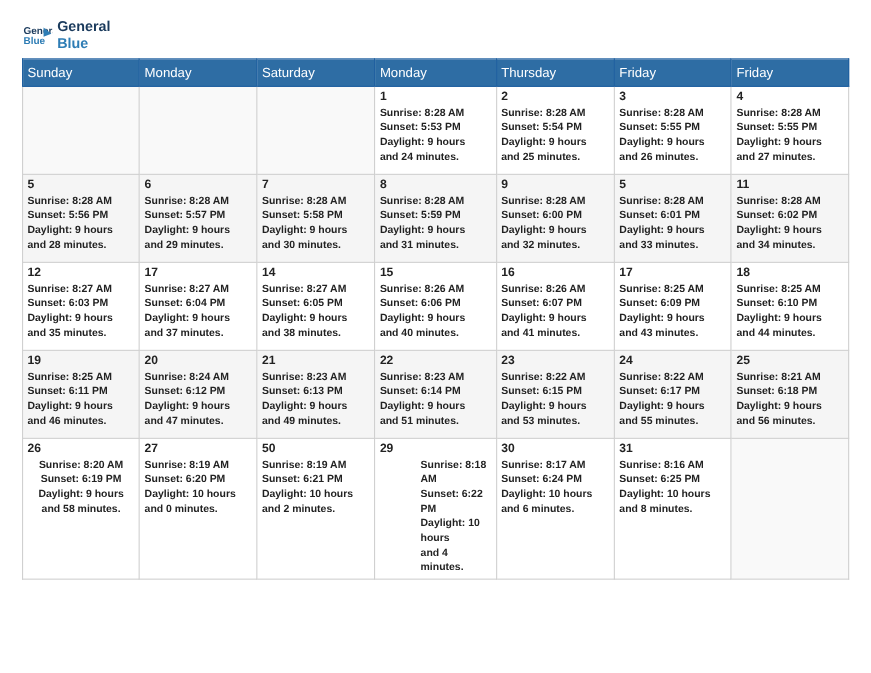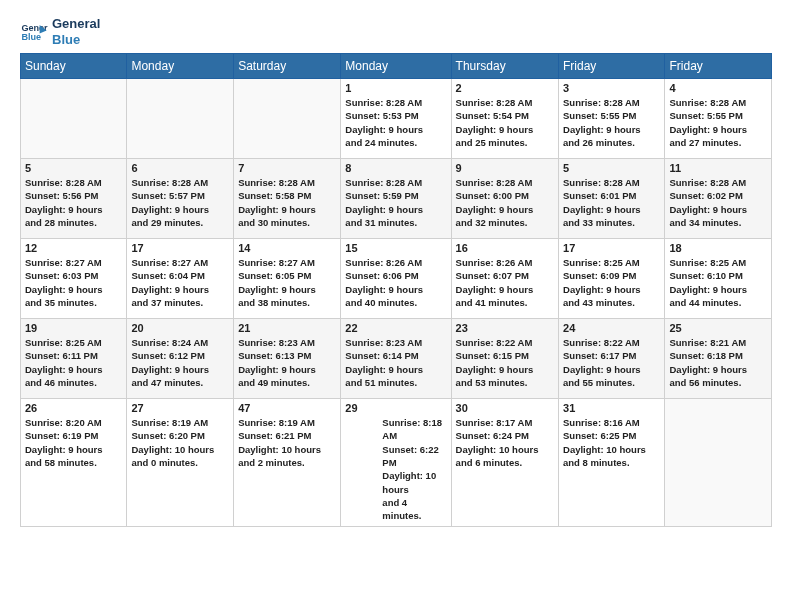--- a/index.html
+++ b/index.html
@@ -301,34 +301,34 @@
             <span class="day-number">25</span>
             <div class="day-info" style="white-space: pre-line;">Sunrise: 8:21 AM
 Sunset: 6:18 PM
 Daylight: 9 hours
 and 56 minutes.</div>
           </td>
         </tr>
         <tr>
           <td>
             <span class="day-number">26</span>
-            <div class="day-info" style="white-space: pre-line;">Sunrise: 8:20 AM
+            <div class="day-info" style="white-space: pre-line; text-align: center;">Sunrise: 8:20 AM
 Sunset: 6:19 PM
 Daylight: 9 hours
 and 58 minutes.</div>
           </td>
           <td>
             <span class="day-number">27</span>
             <div class="day-info" style="white-space: pre-line;">Sunrise: 8:19 AM
 Sunset: 6:20 PM
 Daylight: 10 hours
 and 0 minutes.</div>
           </td>
           <td>
-            <span class="day-number">47</span>
+            <span class="day-number">50</span>
             <div class="day-info" style="white-space: pre-line;">Sunrise: 8:19 AM
 Sunset: 6:21 PM
 Daylight: 10 hours
 and 2 minutes.</div>
           </td>
           <td>
             <span class="day-number">29</span>
             <div class="day-info" style="white-space: pre-line; margin-left: 37px;">Sunrise: 8:18 AM
 Sunset: 6:22 PM
 Daylight: 10 hours

